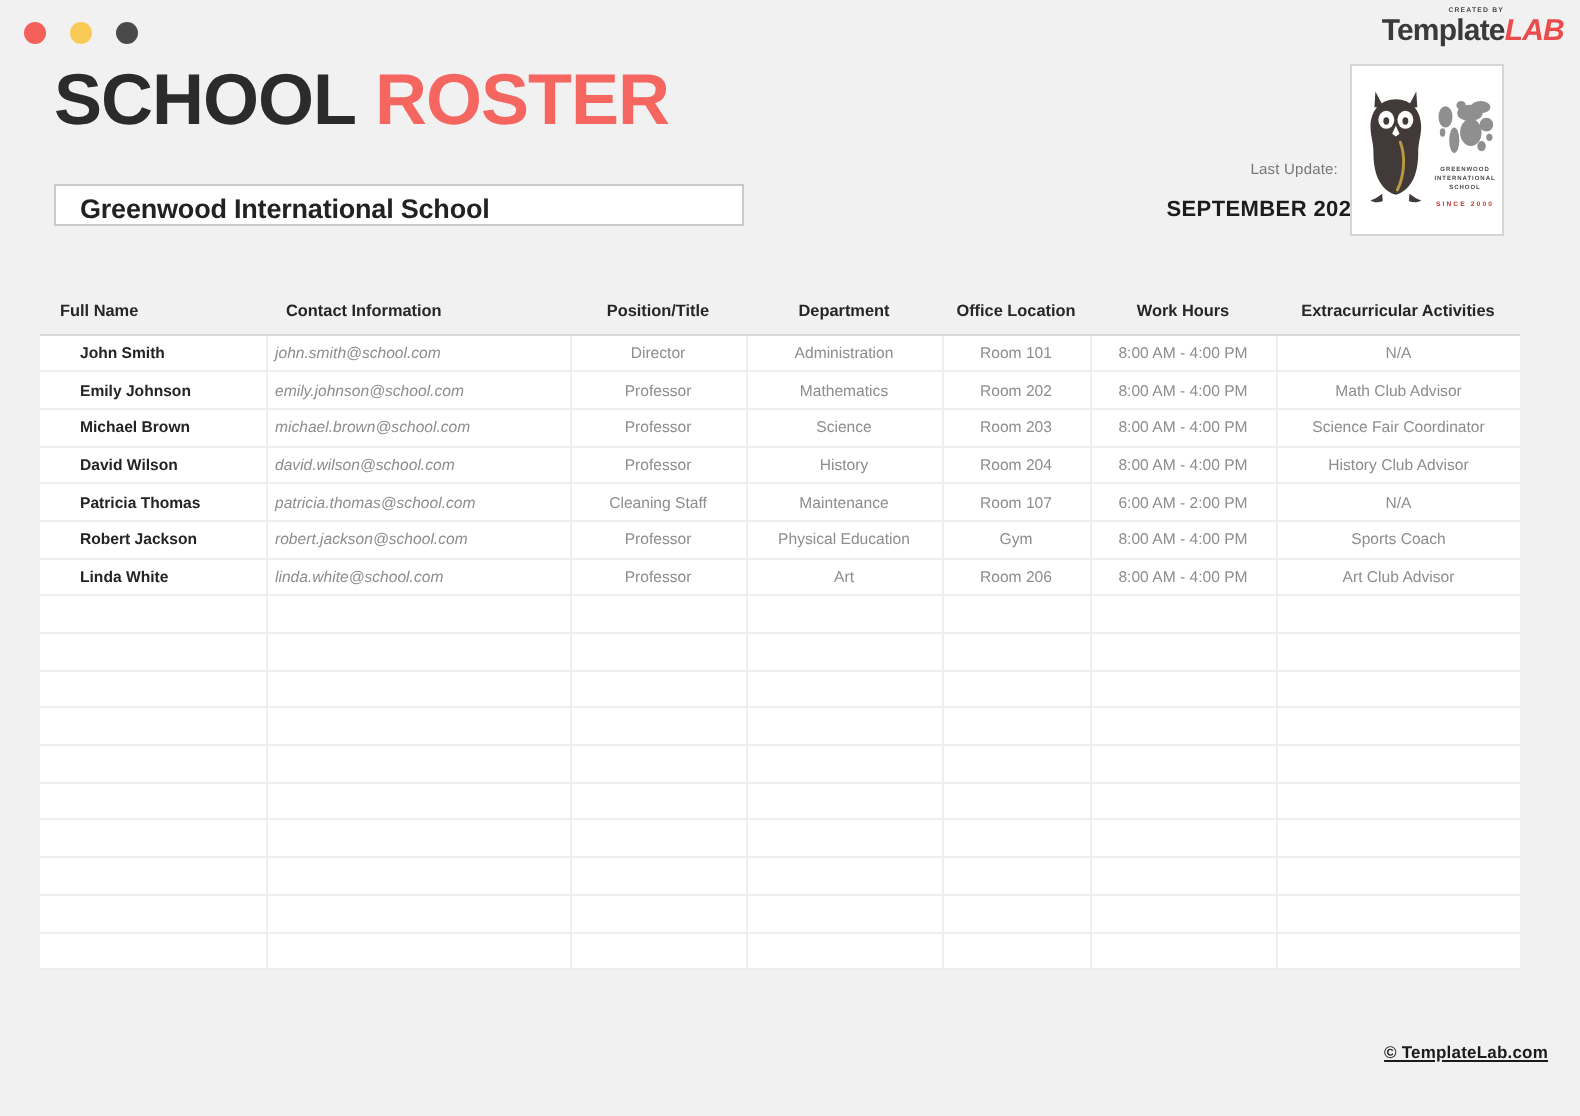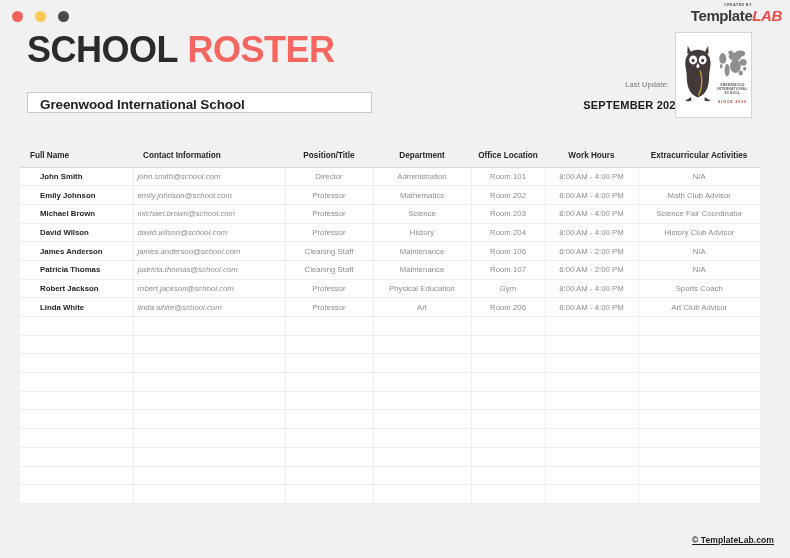--- a/index.html
+++ b/index.html
@@ -194,21 +194,21 @@
   col.w-position { width: 88px;  }
   col.w-dept     { width: 98px;  }
   col.w-office   { width: 74px;  }
   col.w-hours    { width: 93px;  }
   col.w-extra    { width: 122px; }
 
   
   .footer {
     position: absolute;
     right: 16px;
-    bottom: 13px;
+    bottom: 27px;
     font-size: 8.5px;
     font-weight: 700;
     color: #1b1b1b;
     text-decoration: underline;
     letter-spacing: 0.1px;
     margin-left: 32px;
   }
 </style>
 </head>
 <body>
@@ -335,29 +335,20 @@
         <tr>
           <td class="c-name">David Wilson</td>
           <td class="c-contact">david.wilson@school.com</td>
           <td>Professor</td>
           <td>History</td>
           <td>Room 204</td>
           <td>8:00 AM - 4:00 PM</td>
           <td>History Club Advisor</td>
         </tr>
         <tr>
-          <td class="c-name">James Anderson</td>
-          <td class="c-contact">james.anderson@school.com</td>
-          <td>Cleaning Staff</td>
-          <td>Maintenance</td>
-          <td>Room 106</td>
-          <td>6:00 AM - 2:00 PM</td>
-          <td>N/A</td>
-        </tr>
-        <tr>
           <td class="c-name">Patricia Thomas</td>
           <td class="c-contact">patricia.thomas@school.com</td>
           <td>Cleaning Staff</td>
           <td>Maintenance</td>
           <td>Room 107</td>
           <td>6:00 AM - 2:00 PM</td>
           <td>N/A</td>
         </tr>
         <tr>
           <td class="c-name">Robert Jackson</td>

